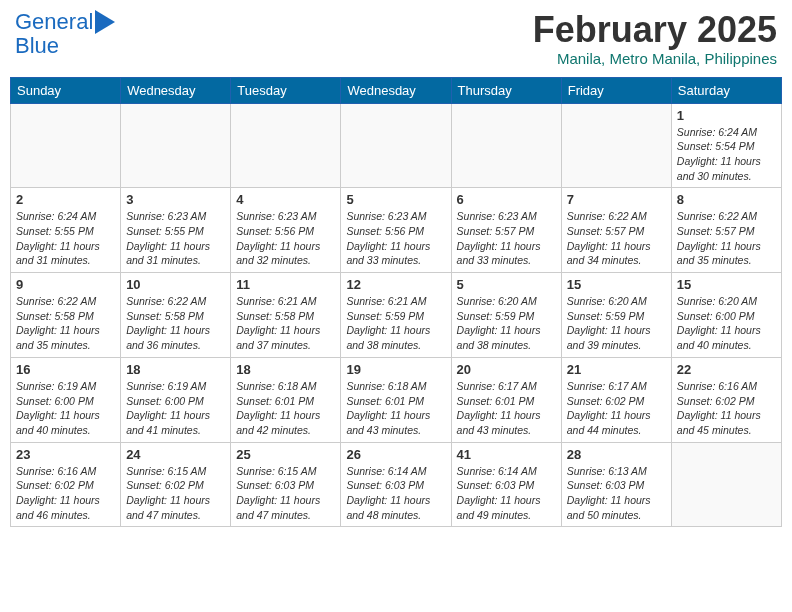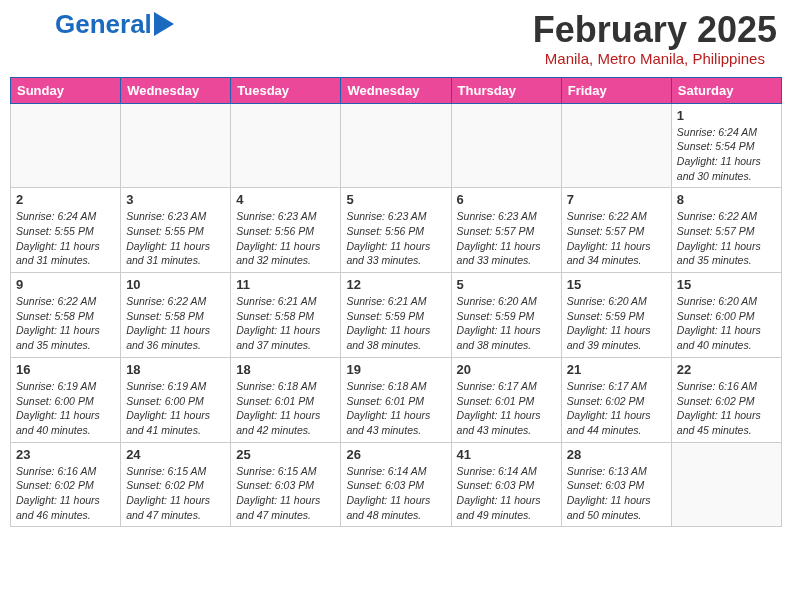--- a/index.html
+++ b/index.html
@@ -15,57 +15,56 @@
       justify-content: space-between;
       align-items: flex-start;
       margin-bottom: 10px;
       padding: 0 5px;
     }
     .logo {
       display: flex;
       align-items: center;
     }
     .logo-text {
-      font-size: 26px;
-      font-weight: bold;
+      font-size: 22px;
+      font-weight: normal;
       color: #333;
       line-height: 1.1;
-      margin-left: 40px;
     }
     .logo-text span {
       color: #1a6abf;
     }
     .logo-icon {
       width: 20px;
       height: 24px;
       margin-left: 2px;
     }
     .title-block {
-      text-align: center;
+      text-align: right;
     }
     .month-title {
       font-size: 36px;
       font-weight: bold;
       color: #333;
       line-height: 1.1;
     }
     .location-title {
       font-size: 15px;
-      color: #b91c1c;
+      color: #0f766e;
     }
     .calendar {
       width: 100%;
       border-collapse: collapse;
       border: 1px solid #ccc;
     }
     .calendar th {
-      background-color: #ec4899;
+      background-color: #0369a1;
       color: #fff;
       font-size: 13px;
-      font-weight: bold;
+      font-weight: normal;
       padding: 5px 6px;
       text-align: left;
       border: 1px solid #2060af;
     }
     .calendar td {
       border: 1px solid #ccc;
       vertical-align: top;
       padding: 4px 5px;
       width: 110px;
       min-height: 80px;
@@ -95,20 +94,23 @@
 <div class="header">
   <div class="logo">
     <div>
       <div style="display:flex;align-items:center;">
         <div class="logo-text">
           <span>General</span>
         </div>
         <svg class="logo-icon" viewBox="0 0 20 24" xmlns="http://www.w3.org/2000/svg">
           <polygon points="0,0 20,12 0,24" fill="#1a6abf"></polygon>
         </svg>
+      </div>
+      <div class="logo-text" style="color:#1a6abf;">
+        <span>Blue</span>
       </div>
     </div>
   </div>
   <div class="title-block">
     <div class="month-title">February 2025</div>
     <div class="location-title">Manila, Metro Manila, Philippines</div>
   </div>
 </div>
 
 <table class="calendar">

